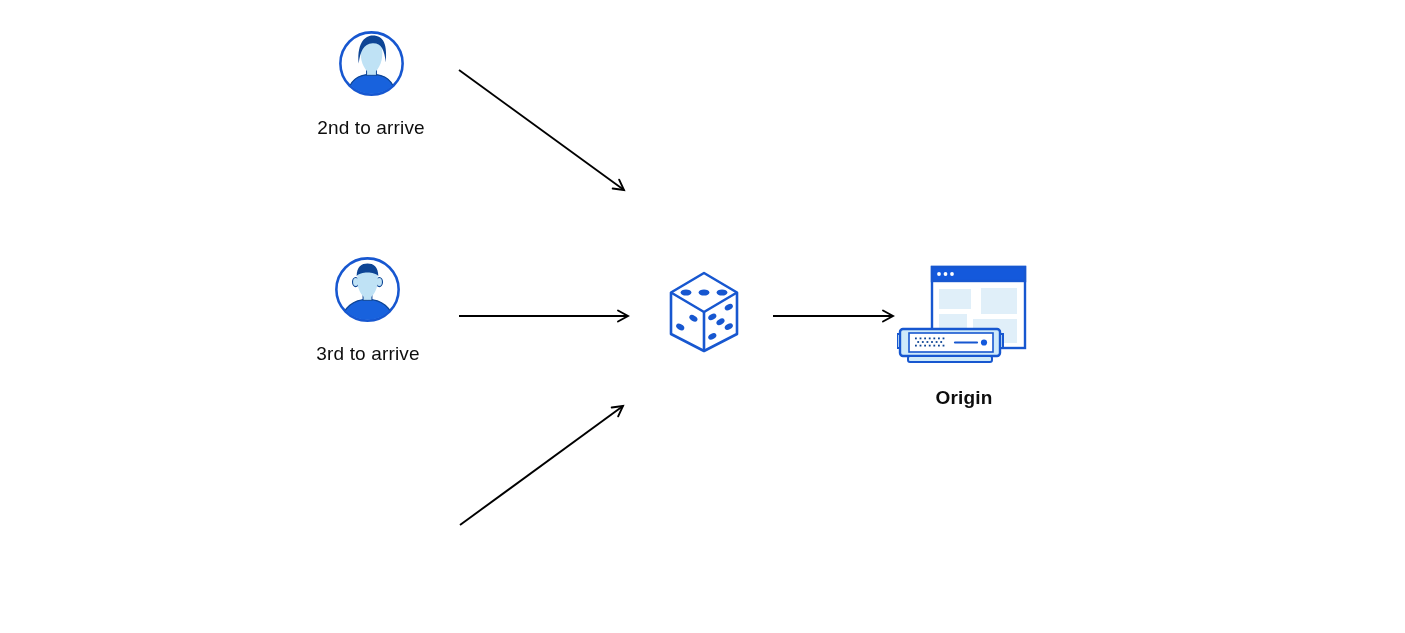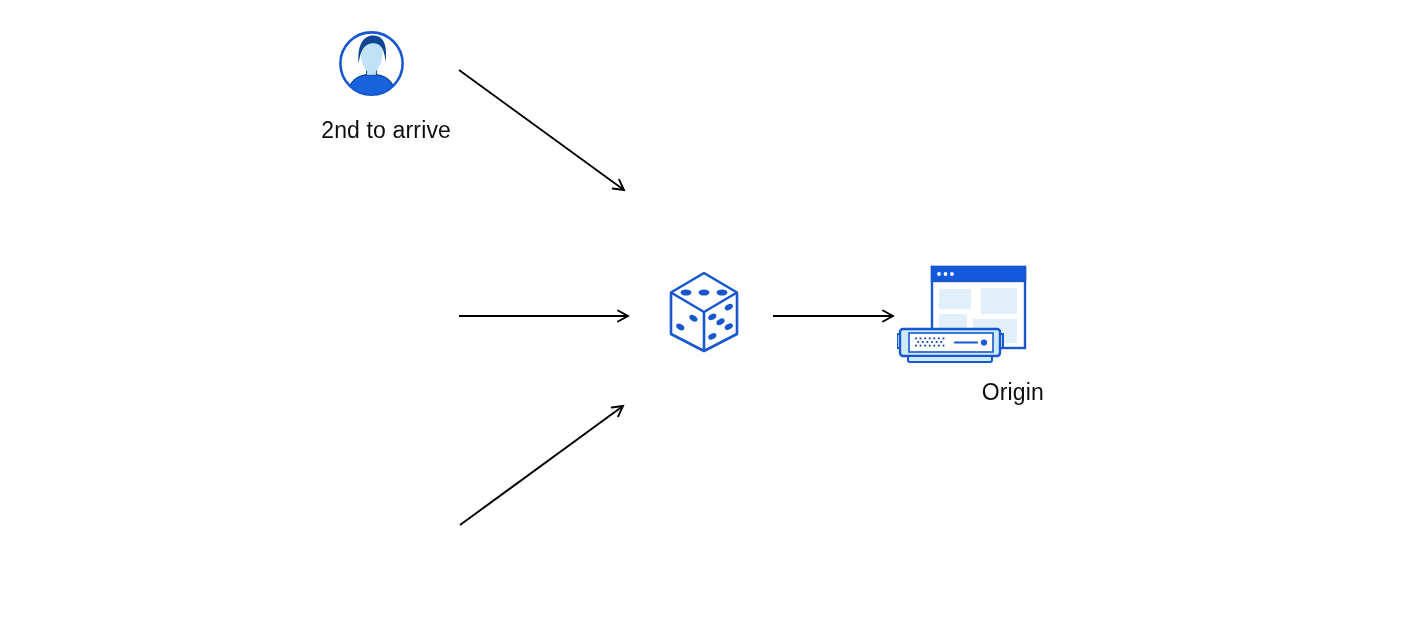--- a/index.html
+++ b/index.html
@@ -18,22 +18,22 @@
     position: absolute;
     left: 0; top: 0;
     width: 1405px; height: 633px;
     pointer-events: none;
   }
 
   .node { position: absolute; }
 
   .node-label {
     position: absolute;
-    text-align: right;
-    font-size: 23px;
+    text-align: center;
+    font-size: 19px;
     line-height: 1.2;
     color: var(--text-color, #0d0d0d);
     letter-spacing: 0.15px;
     white-space: nowrap;
   }
 </style>
 </head>
 <body>
 
 <div class="canvas">
@@ -61,20 +61,39 @@
       <g clip-path="url(#clipA)">
         <path d="M9,68 C11,50 21,45 34,45 C47,45 57,50 59,68 Z" fill="var(--shirt-blue,#1862dd)" stroke="var(--navy,#0e4595)" stroke-width="1.4"></path>
         <rect x="29" y="33" width="10" height="13" fill="var(--skin-blue,#bfe2f5)" stroke="var(--navy,#0e4595)" stroke-width="1"></rect>
         <path d="M34,45 C27.5,42 23,33 23,24 C23,13.5 28,9 34,9 C40,9 45,13.5 45,24 C45,33 40.5,42 34,45 Z" fill="var(--skin-blue,#bfe2f5)"></path>
         <path d="M21,34 C19,11 29,5.5 35,5.5 C47,5.5 50,15 48.5,33 C47,20 44,13 35,13.5 C26,14 22.5,22 21,34 Z" fill="var(--navy,#0e4595)"></path>
       </g>
     </svg>
     <div class="node-label" style="left:-47px; top:87px; width:160px;">2nd to arrive</div>
   </div>
 
+  <div class="node" style="left:334px; top:256px;">
+    <svg width="67" height="67" viewBox="0 0 68 68">
+      <defs>
+          <clipPath id="clipB">
+            <circle cx="34" cy="34" r="30.8"></circle>
+          </clipPath>
+        </defs>
+      <circle cx="34" cy="34" r="31.6" fill="#ffffff" stroke="var(--primary-blue,#1757d0)" stroke-width="2.6"></circle>
+      <g clip-path="url(#clipB)">
+        <path d="M7,68 C9,52 20,44 34,44 C48,44 59,52 61,68 Z" fill="var(--shirt-blue,#1862dd)" stroke="var(--navy,#0e4595)" stroke-width="1.4"></path>
+        <rect x="29.5" y="32" width="9" height="13" fill="var(--skin-blue,#bfe2f5)" stroke="var(--navy,#0e4595)" stroke-width="1"></rect>
+        <ellipse cx="22" cy="26.5" rx="3.2" ry="4.6" fill="var(--skin-blue,#bfe2f5)" stroke="var(--navy,#0e4595)" stroke-width="1.1"></ellipse>
+        <ellipse cx="46" cy="26.5" rx="3.2" ry="4.6" fill="var(--skin-blue,#bfe2f5)" stroke="var(--navy,#0e4595)" stroke-width="1.1"></ellipse>
+        <path d="M34,44 C27.5,41 23.5,32.5 23.5,24 C23.5,14 28.5,9.5 34,9.5 C39.5,9.5 44.5,14 44.5,24 C44.5,32.5 40.5,41 34,44 Z" fill="var(--skin-blue,#bfe2f5)"></path>
+        <path d="M23,20.5 C23,10.5 28,7.5 34,7.5 C40,7.5 45,10.5 45,20.5 C41.5,15.5 26.5,15.5 23,20.5 Z" fill="var(--navy,#0e4595)"></path>
+      </g>
+    </svg>
+    <div class="node-label" style="left:-46px; top:87px; width:160px;">3rd to arrive</div>
+  </div>
 
 
   <div class="node" style="left:666px; top:270px;">
     <svg width="76" height="84" viewBox="0 0 76 84">
       <g stroke="var(--primary-blue,#1757d0)" stroke-width="2.6" stroke-linejoin="round" fill="#ffffff">
         <path d="M38,3 L71,22.5 L71,64 L38,81 L5,64 L5,22.5 Z"></path>
         <path d="M5,22.5 L38,42 L71,22.5" fill="none"></path>
         <path d="M38,42 L38,81" fill="none"></path>
       </g>
       <g fill="var(--primary-blue,#1757d0)">
@@ -135,16 +154,16 @@
             <rect x="31.8" y="82.7" width="1.8" height="1.8"></rect>
             <rect x="36.4" y="82.7" width="1.8" height="1.8"></rect>
             <rect x="41" y="82.7" width="1.8" height="1.8"></rect>
             <rect x="45.6" y="82.7" width="1.8" height="1.8"></rect>
         </g>
         <line x1="58" y1="80.5" x2="80" y2="80.5" stroke="var(--primary-blue,#1757d0)" stroke-width="2.2" stroke-linecap="round"></line>
         <circle cx="87" cy="80.5" r="3.1" fill="var(--title-bar-blue,#1459dc)"></circle>
         <rect x="11" y="94" width="84" height="6" rx="2" fill="var(--panel-blue,#cfeafa)" stroke="var(--primary-blue,#1757d0)" stroke-width="2"></rect>
       </g>
     </svg>
-    <div class="node-label" style="left:-13px; top:117px; width:160px;">Origin</div>
+    <div class="node-label" style="left:-13px; top:125px; width:160px;font-weight:bold;">Origin</div>
   </div>
 
 </div>
 
 </body></html>

